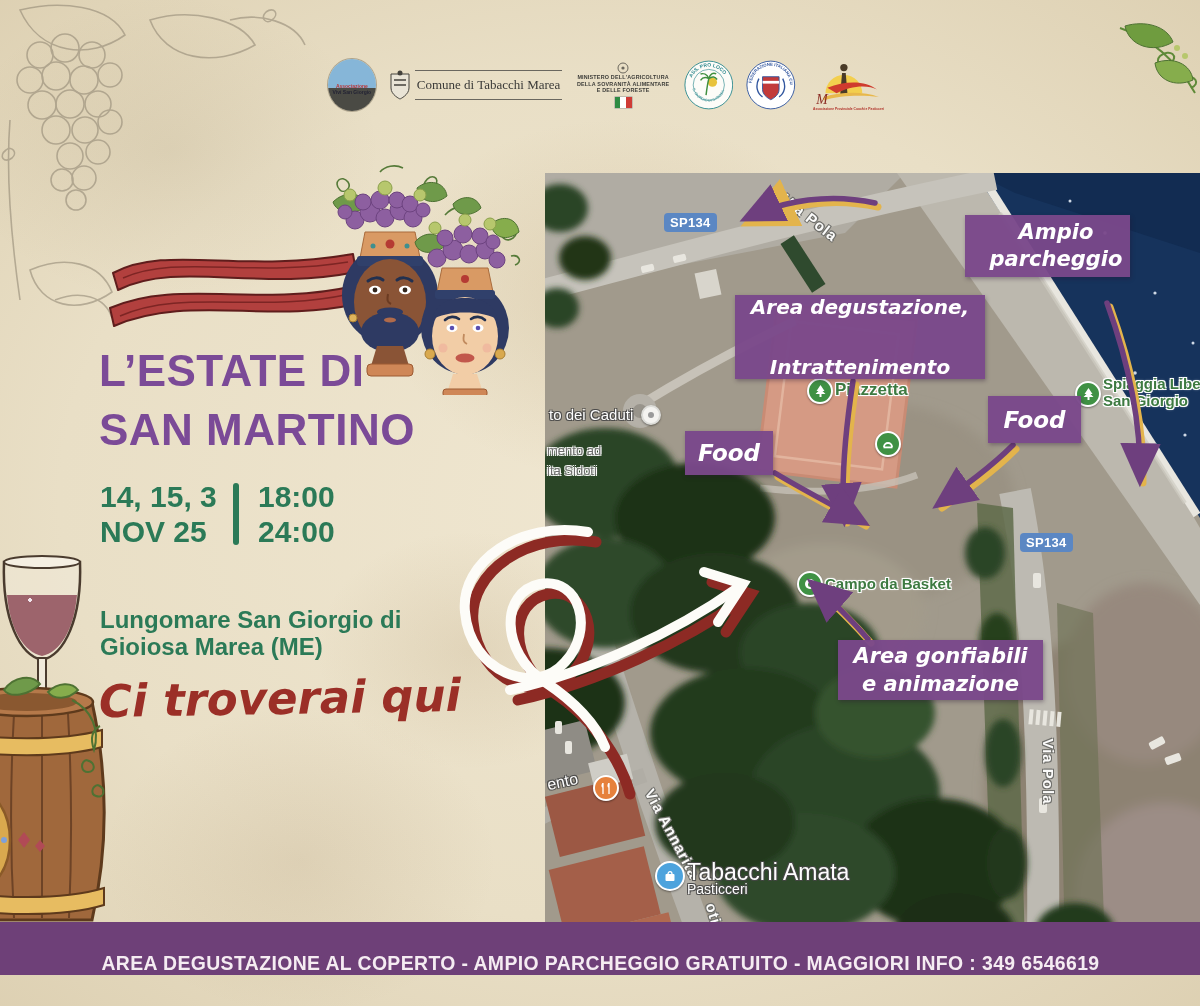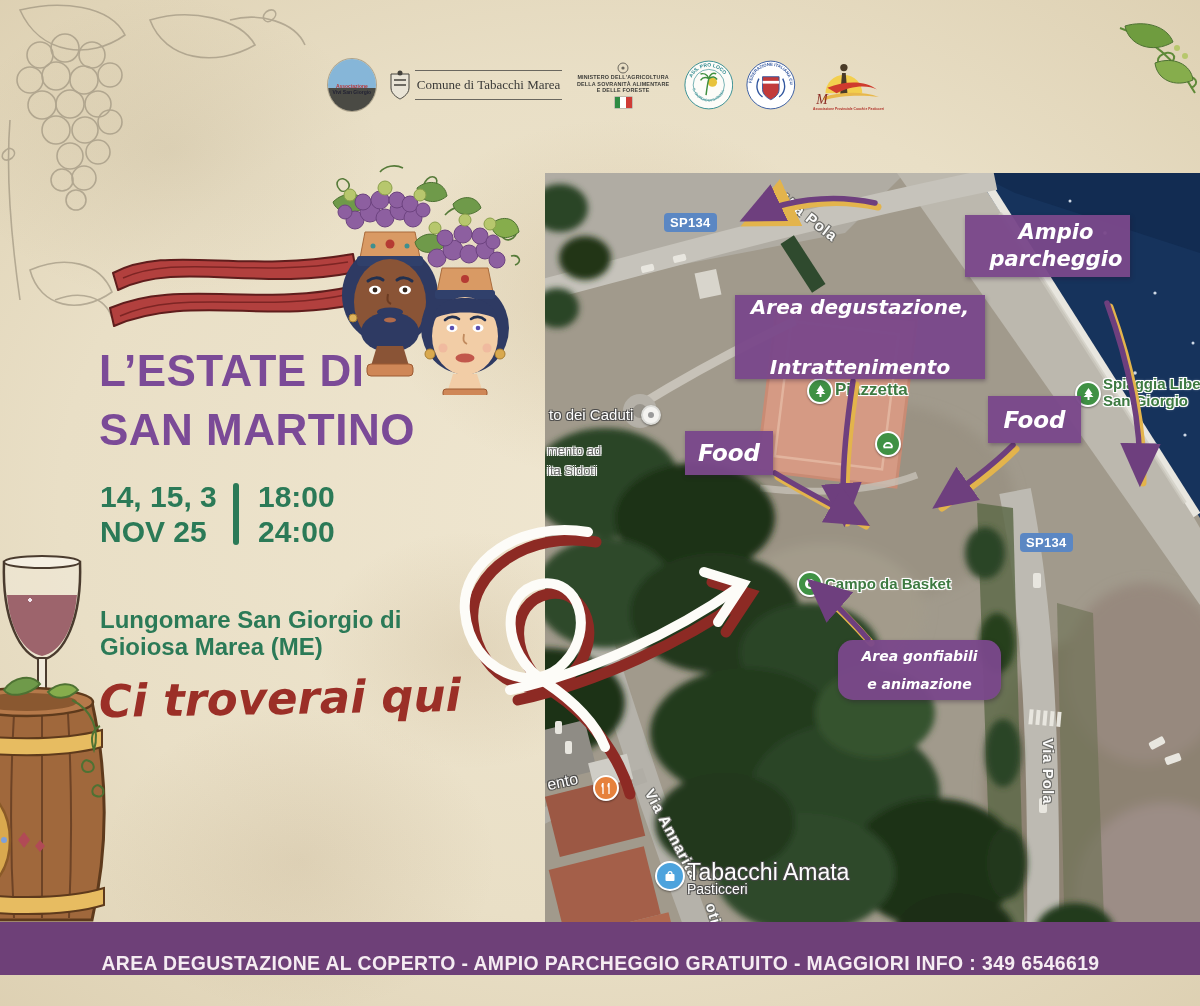--- a/index.html
+++ b/index.html
@@ -538,21 +538,21 @@
     <div class="ann-box" style="left:190px;top:122px;width:250px;height:84px;font-size:20px;line-height:27px;gap:33px;">
       <div>Area degustazione,</div>
       <div>Intrattenimento</div>
     </div>
     <div class="ann-box" style="left:140px;top:258px;width:88px;height:44px;font-size:23px;">
       <div>Food</div>
     </div>
     <div class="ann-box" style="left:443px;top:223px;width:93px;height:47px;font-size:23px;">
       <div>Food</div>
     </div>
-    <div class="ann-box" style="left:293px;top:467px;width:163px;height:60px;font-size:14px;line-height:28px;border-radius:15px;">
+    <div class="ann-box" style="left:293px;top:467px;width:205px;height:60px;font-size:21px;line-height:28px;">
       <div>Area gonfiabili</div>
       <div>e animazione</div>
     </div>
   </div>
 
   <svg class="abs" style="left:440px;top:512px" width="330" height="300" viewBox="0 0 330 300">
     <g fill="none" stroke="#8d2a24" stroke-width="11" stroke-linecap="round" transform="translate(8,10)">
       <path d="M148,20 C80,8 20,50 25,100 C30,160 95,185 125,150 C155,118 140,65 100,72 C60,80 60,140 105,170 C140,193 170,230 182,272"></path>
       <path d="M70,178 C150,160 235,120 296,77"></path>
       <path d="M264,60 L303,72 L278,110"></path>

